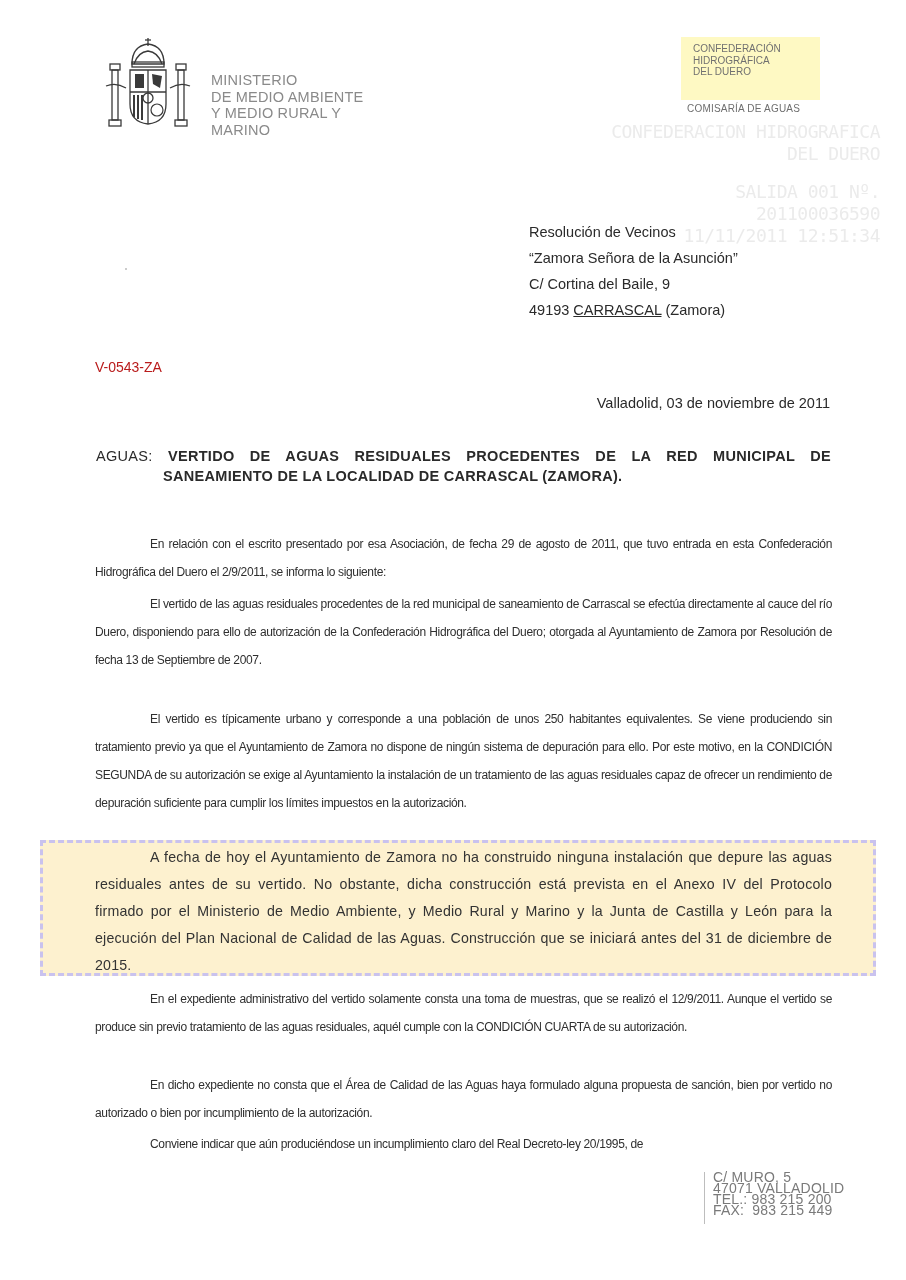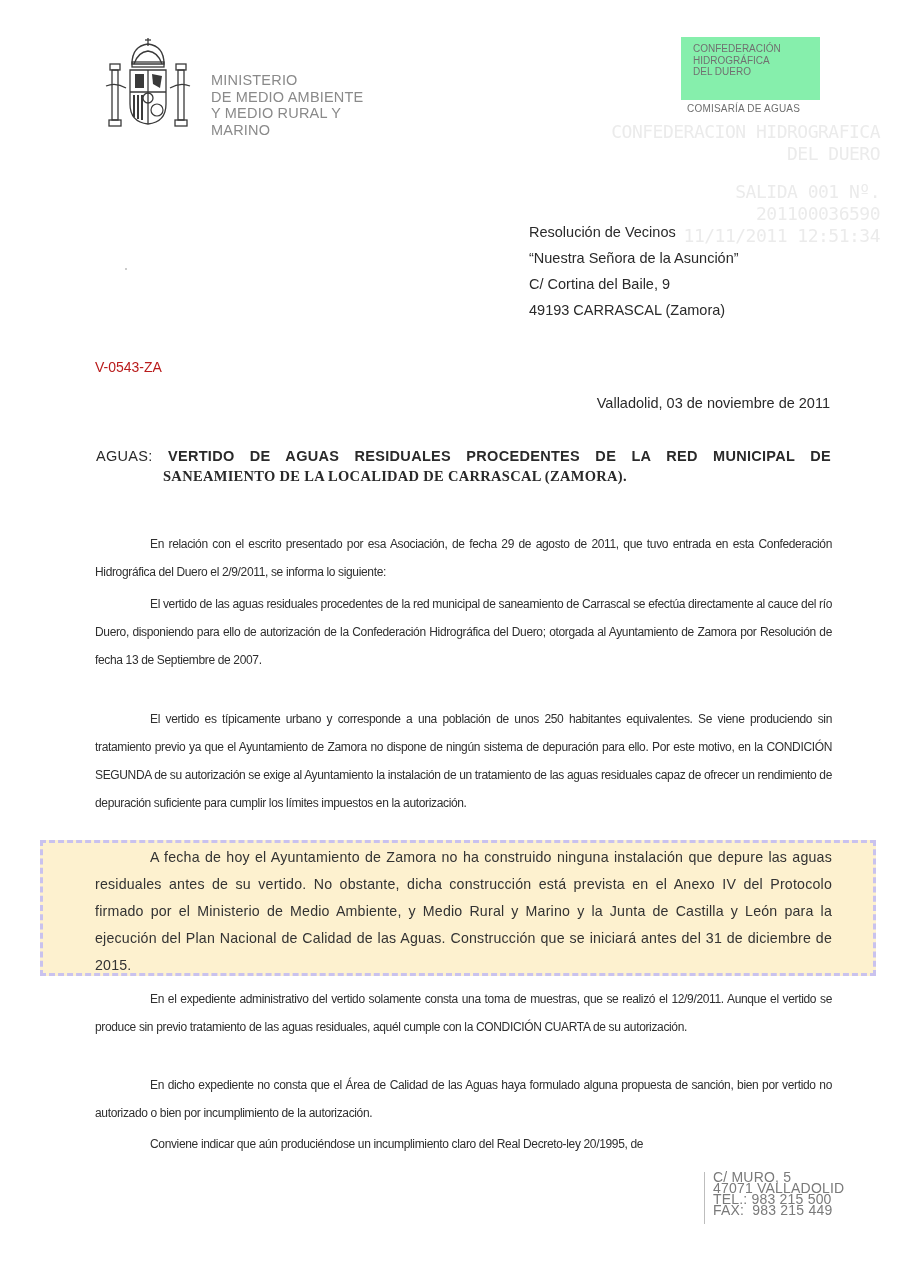--- a/index.html
+++ b/index.html
@@ -10,44 +10,44 @@
   }
   .abs { position: absolute; }
   
   .coat { left: 104px; top: 34px; width: 88px; height: 100px; }
   .ministry {
     left: 211px; top: 72px; font-size: 14.5px; line-height: 16.5px;
     color: #8a8a8a; letter-spacing: 0.2px;
   }
   .ministry div { white-space: nowrap; }
   .cdh-box {
-    left: 681px; top: 37px; width: 139px; height: 63px; background: #86efac;
+    left: 681px; top: 37px; width: 139px; height: 63px; background: #fef9c3;
     font-size: 10px; line-height: 11.5px; color: #707070; padding: 6px 0 0 12px;
     box-sizing: border-box;
   }
   .comisaria { left: 687px; top: 103px; font-size: 10px; color: #6e6e6e; letter-spacing: 0.2px; }
   .stamp {
     left: 610px; top: 121px; width: 270px; text-align: right;
     color: #ebebeb; font-family: "DejaVu Sans Mono", monospace; font-size: 18px; line-height: 22px;
     letter-spacing: -0.5px;
   }
   .stamp .gap { height: 16px; }
   
   .addr { left: 529px; top: 219px; font-size: 14.5px; line-height: 26px; color: #2a2a2a; }
-  .addr .u { }
+  .addr .u { text-decoration: underline; }
   .ref { left: 95px; top: 359px; font-size: 14px; color: #b91c1c; }
   .date { right: 76px; top: 395px; font-size: 14.5px; color: #2a2a2a; }
   
   .subject {
     left: 96px; top: 444px; width: 735px; font-size: 14.5px; line-height: 24px;
     font-weight: bold; color: #2a2a2a; text-align: justify; text-align-last: justify;
     letter-spacing: 0.3px;
   }
   .subject .lbl { font-weight: normal; }
-  .subject2 { left: 163px; top: 468px; font-size: 14.5px; font-weight: bold; color: #2a2a2a; letter-spacing: 0.3px; font-family: Liberation Serif, serif; }
+  .subject2 { left: 163px; top: 468px; font-size: 14.5px; font-weight: bold; color: #2a2a2a; letter-spacing: 0.3px; }
   
   .para {
     left: 95px; width: 737px; font-size: 12px; line-height: 28px; color: #2f2f2f;
     text-align: justify; font-family: "Liberation Sans", sans-serif;
     letter-spacing: -0.35px;
   }
   .para .indent { display: inline-block; width: 55px; }
   .highlight-box {
     left: 40px; top: 840px; width: 836px; height: 136px;
     background: #fdf1cf;
@@ -124,21 +124,21 @@
   <div>DEL DUERO</div>
   <div class="gap"></div>
   <div>SALIDA 001 Nº. 201100036590</div>
   <div>11/11/2011 12:51:34</div>
 </div>
 
 <div class="abs speck"></div>
 
 <div class="abs addr">
   <div>Resolución de Vecinos</div>
-  <div>“Nuestra Señora de la Asunción”</div>
+  <div>“Zamora Señora de la Asunción”</div>
   <div>C/ Cortina del Baile, 9</div>
   <div>
     <span>49193</span>
     <span class="u">CARRASCAL</span>
     <span>(Zamora)</span>
   </div>
 </div>
 
 <div class="abs ref">V-0543-ZA</div>
 <div class="abs date">Valladolid, 03 de noviembre de 2011</div>
@@ -171,15 +171,15 @@
   <span class="indent"></span><span>En dicho expediente no consta que el Área de Calidad de las Aguas haya formulado alguna propuesta de sanción, bien por vertido no autorizado o bien por incumplimiento de la autorización.</span>
 </div>
 <div class="abs para" style="top:1130px;">
   <span class="indent"></span><span>Conviene indicar que aún produciéndose un incumplimiento claro del Real Decreto-ley 20/1995, de</span>
 </div>
 
 <div class="abs footer-rule"></div>
 <div class="abs footer">
   <div>C/ MURO, 5</div>
   <div>47071 VALLADOLID</div>
-  <div>TEL.: 983 215 500</div>
+  <div>TEL.: 983 215 200</div>
   <div style="white-space:pre;">FAX:  983 215 449</div>
 </div>
 
 </body></html>

